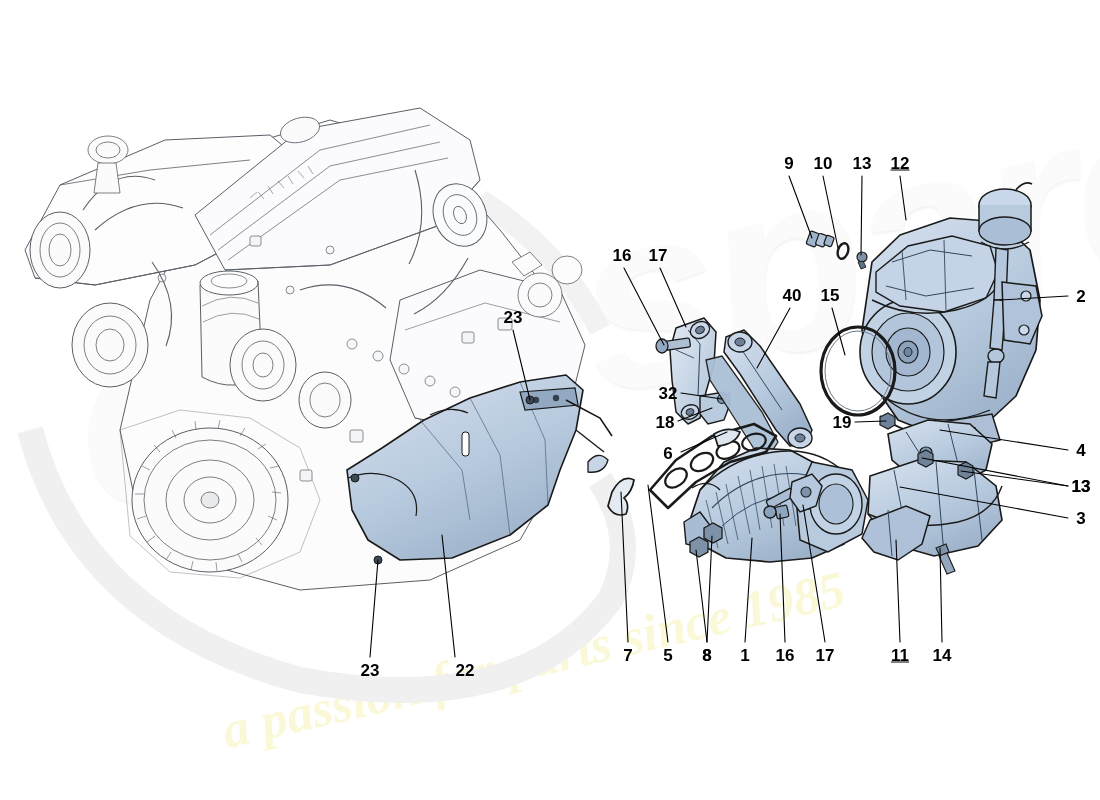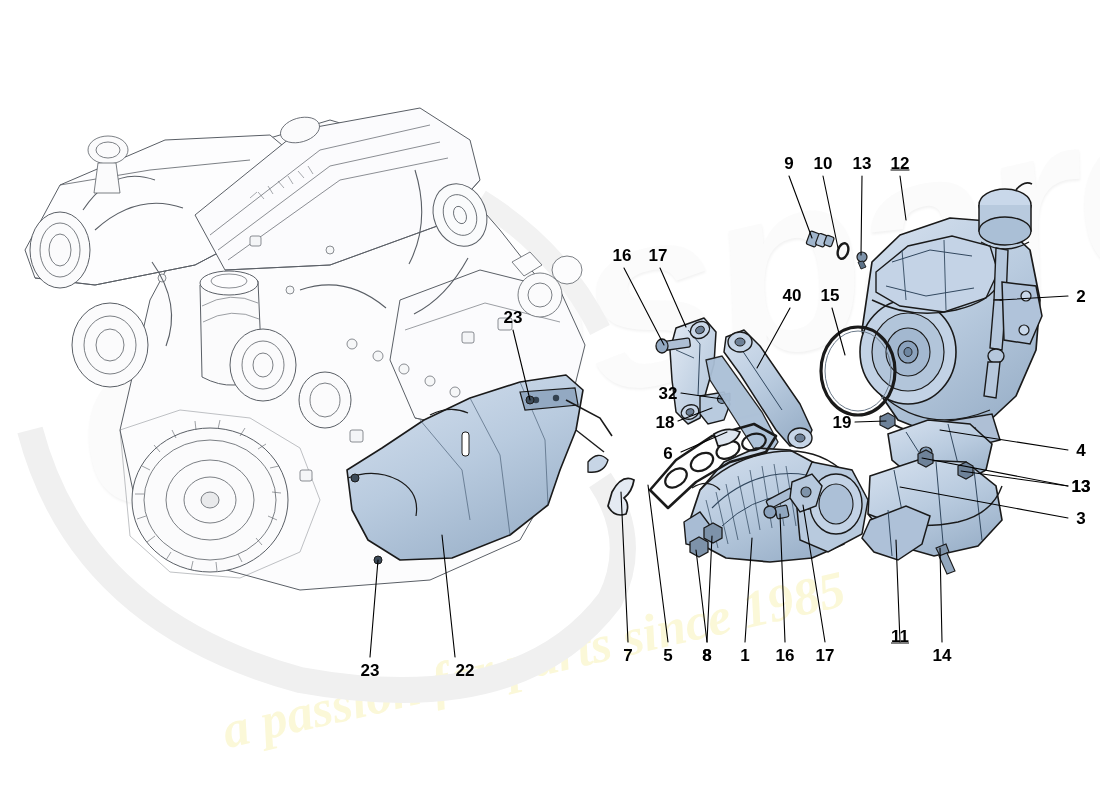--- a/index.html
+++ b/index.html
@@ -444,17 +444,17 @@
       <div class="callout-num" style="left: 513px; top: 317px;">23</div>
       <div class="callout-num" style="left: 370px; top: 670px;">23</div>
       <div class="callout-num" style="left: 465px; top: 670px;">22</div>
       <div class="callout-num" style="left: 628px; top: 655px;">7</div>
       <div class="callout-num" style="left: 668px; top: 655px;">5</div>
       <div class="callout-num" style="left: 707px; top: 655px;">8</div>
       <div class="callout-num" style="left: 707px; top: 655px;">8</div>
       <div class="callout-num" style="left: 745px; top: 655px;">1</div>
       <div class="callout-num" style="left: 785px; top: 655px;">16</div>
       <div class="callout-num" style="left: 825px; top: 655px;">17</div>
-      <div class="callout-num" style="left: 900px; top: 636px; text-decoration: underline;">11</div>
+      <div class="callout-num" style="left: 900px; top: 655px; text-decoration: underline;">11</div>
       <div class="callout-num" style="left: 942px; top: 655px;">14</div>
     </div>
 
 </div>
 
 </body></html>

